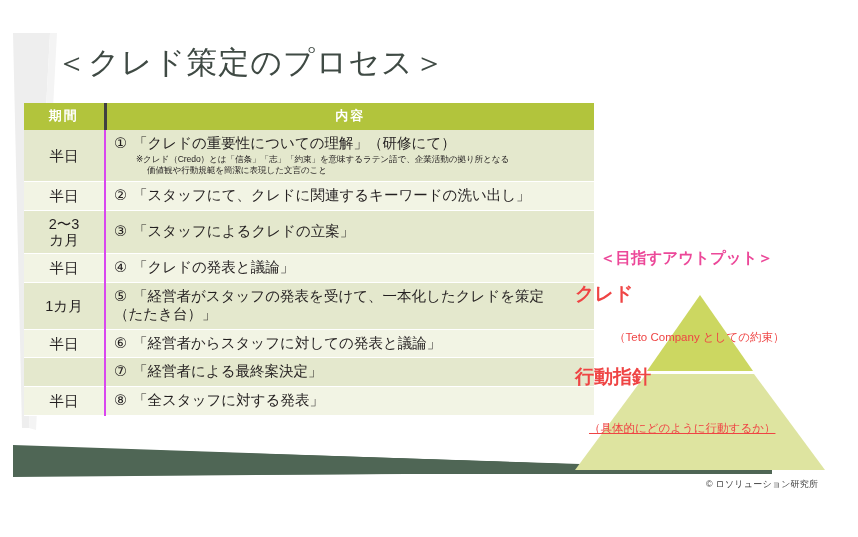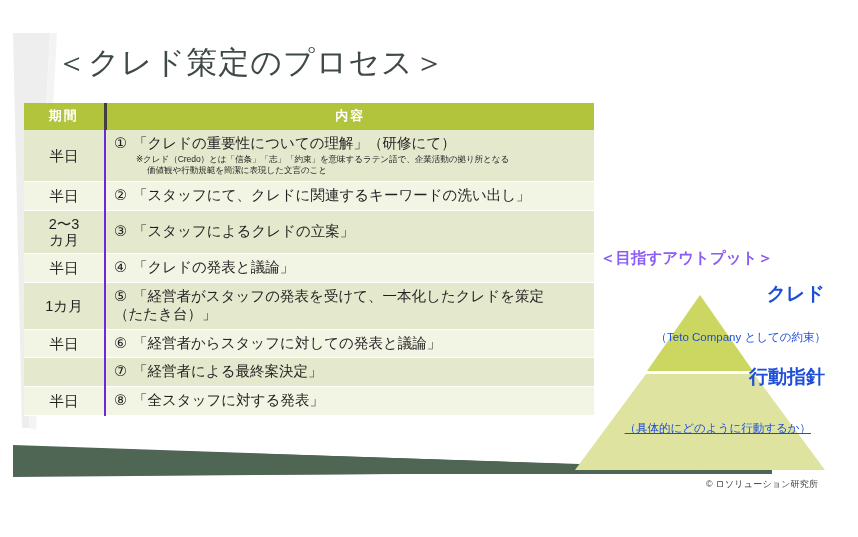--- a/index.html
+++ b/index.html
@@ -70,21 +70,21 @@
 
   #process-table tbody td {
     border-bottom: 1px solid #ffffff;
     vertical-align: middle;
     font-size: 14.5px;
     color: #231f20;
   }
   #process-table tbody td.period {
     text-align: center;
     padding: 5px 2px;
-    border-right: 2px solid #6d28d9;
+    border-right: 2px solid #d946ef;
     line-height: 1.12;
     white-space: pre-line;
   }
   #process-table tbody td.content {
     padding: 4px 6px 5px 8px;
     line-height: 1.28;
   }
   #process-table tbody tr.odd td { background: #e4e8cd; }
   #process-table tbody tr.even td { background: #f2f4e4; }
 
@@ -107,35 +107,35 @@
   }
   .content-note .note-l2 { display: block; padding-left: 11px; }
 
   
   #output-heading {
     position: absolute;
     left: 600px;
     top: 248px;
     font-size: 15.5px;
     font-weight: bold;
-    color: #8b5cf6;
+    color: #ec4899;
     white-space: nowrap;
     letter-spacing: 0px;
   }
   #pyramid {
     position: absolute;
     left: 575px;
     top: 288px;
     width: 250px;
     height: 182px;
   }
   .pyr-label {
     position: absolute;
-    text-align: right;
-    color: #1d4ed8;
+    text-align: left;
+    color: #ef4444;
   }
   #label-credo {
     left: 575px;
     top: 281px;
     width: 250px;
     font-size: 19px;
     font-weight: bold;
   }
   #desc-credo {
     left: 594px;

